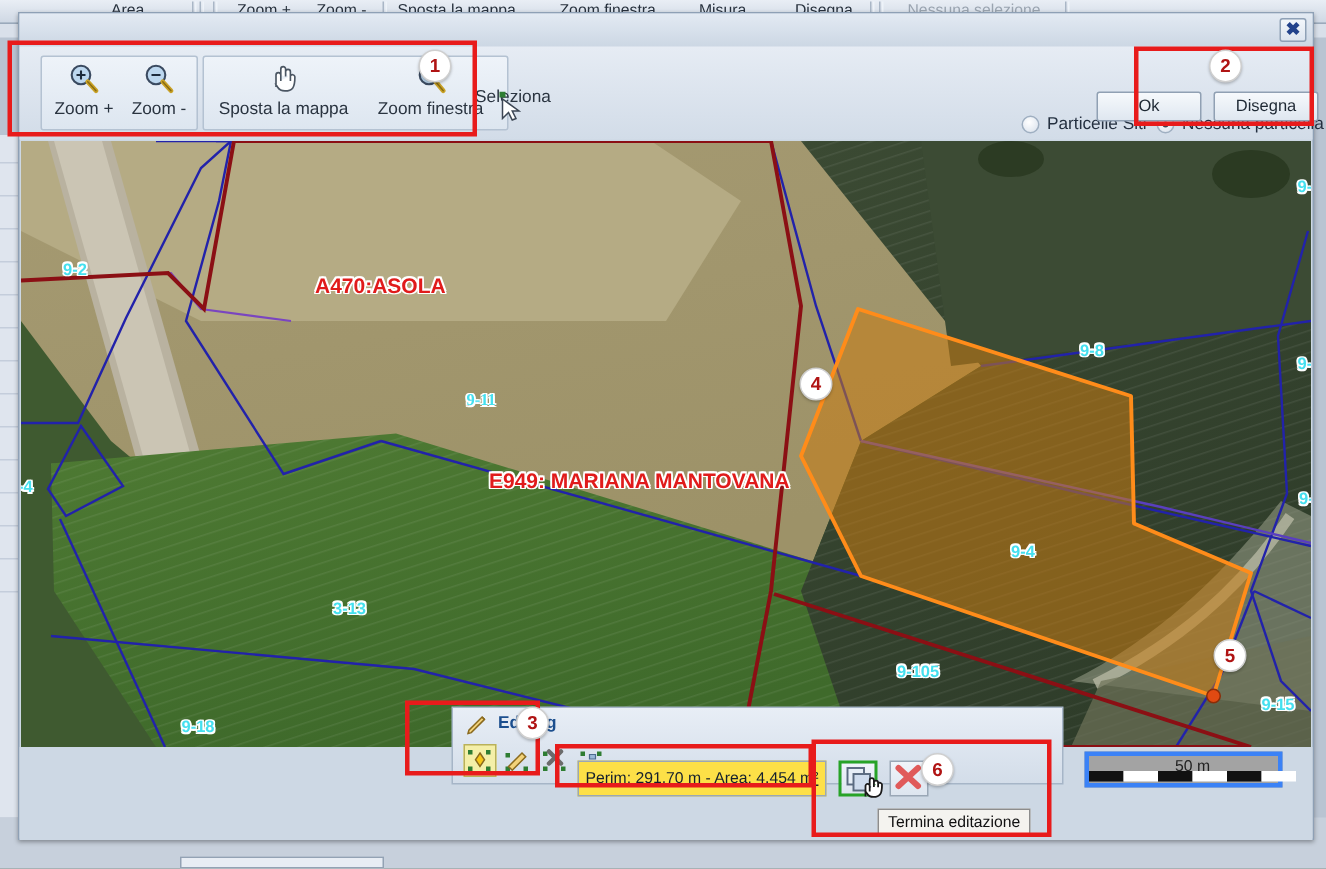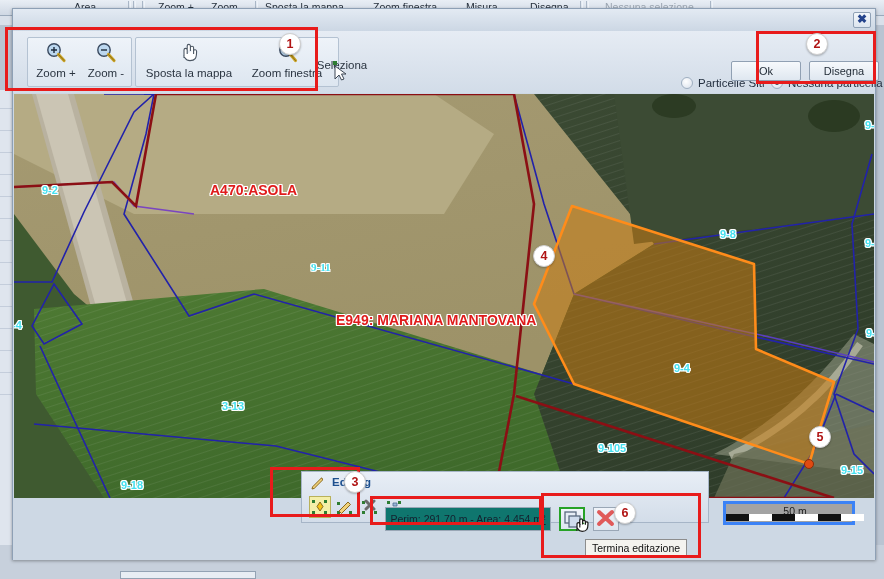--- a/index.html
+++ b/index.html
@@ -147,21 +147,21 @@
                 font-size:11.5px; font-weight:bold; color:#1c4f8e; }
   .edit-pencil { position:absolute; left:8px; top:3px; }
   .etool {
     position:absolute; top:24px; width:22px; height:22px;
     border:1px solid transparent; cursor:pointer;
   }
   .etool.sel { background:#f4efa8; border:1px solid #b9b15a; }
 
   .measure-box {
     position:absolute; left:374px; top:500px; width:166px; height:24px;
-    background:#0f766e; border:1px solid #9aa7b6; z-index:26;
+    background:#fde047; border:1px solid #9aa7b6; z-index:26;
     font-size:10.5px; color:#14202e; line-height:23px; text-align:center;text-decoration:underline;
   }
   .act-btn {
     position:absolute; top:500px; width:26px; height:24px; z-index:26;
     background: linear-gradient(#f0f4fa,#dde5ef);
     border:1px solid #9aa7b6; cursor:pointer;
   }
   .act-btn.save { left:548px; border:2px solid #27a327; }
   .act-btn.cancel { left:582px; }
 
@@ -390,23 +390,23 @@
           <path d="M502,302 L820,404"></path>
         </g>
 
         <polygon points="558,112 740,170 742,255 820,288 795,370 560,290 520,210" fill="#c87b12" fill-opacity="0.55" stroke="#ff8c1a" stroke-width="2.6" stroke-linejoin="round"></polygon>
         <circle cx="795" cy="370" r="4.5" fill="#e04a12" stroke="#8a2d08" stroke-width="1"></circle>
       </svg>
 
       
       <div>
         <span class="map-label lbl-red" style="left:196px; top:88px;">A470:ASOLA</span>
-        <span class="map-label lbl-red" style="left:322px; top:218px;text-align:center;">E949: MARIANA MANTOVANA</span>
-
-        <span class="map-label lbl-cyan" style="left:28px;  top:90px;">9-2</span>
+        <span class="map-label lbl-red" style="left:312px; top:218px;text-align:center;">E949: MARIANA MANTOVANA</span>
+
+        <span class="map-label lbl-cyan" style="left:28px;  top:80px;">9-2</span>
         <span class="map-label lbl-cyan" style="left:-2px;  top:225px;">-4</span>
         <span class="map-label lbl-cyan" style="left:297px; top:167px;font-family:Liberation Serif, serif;">9-11</span>
         <span class="map-label lbl-cyan" style="left:706px; top:134px;">9-8</span>
         <span class="map-label lbl-cyan" style="left:852px; top:233px;">9-9</span>
         <span class="map-label lbl-cyan" style="left:660px; top:268px;">9-4</span>
         <span class="map-label lbl-cyan" style="left:208px; top:306px;">3-13</span>
         <span class="map-label lbl-cyan" style="left:107px; top:385px;">9-18</span>
         <span class="map-label lbl-cyan" style="left:584px; top:348px;">9-105</span>
         <span class="map-label lbl-cyan" style="left:827px; top:370px;">9-15</span>
         <span class="map-label lbl-cyan" style="left:851px; top:25px;">9-6</span>

